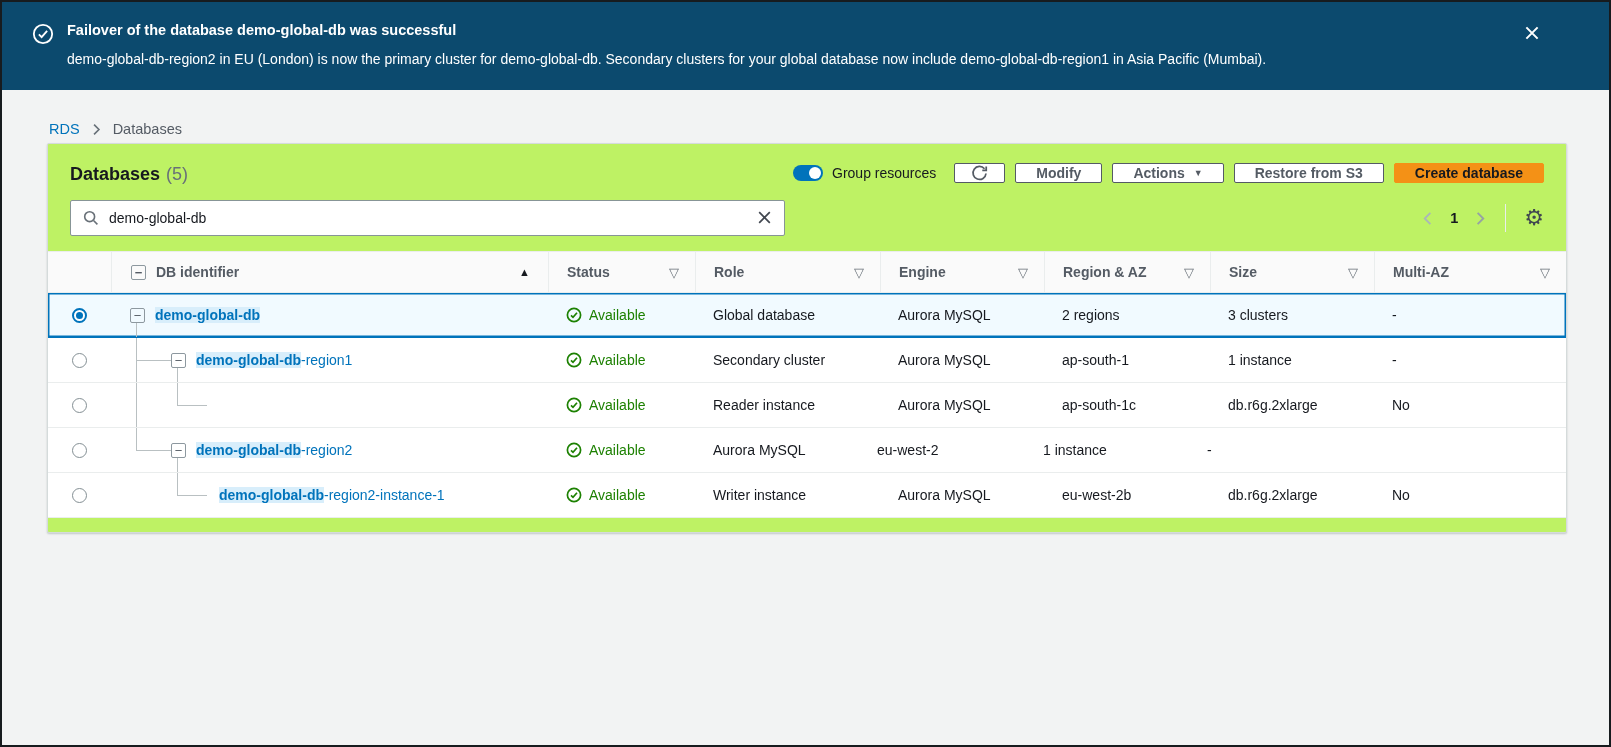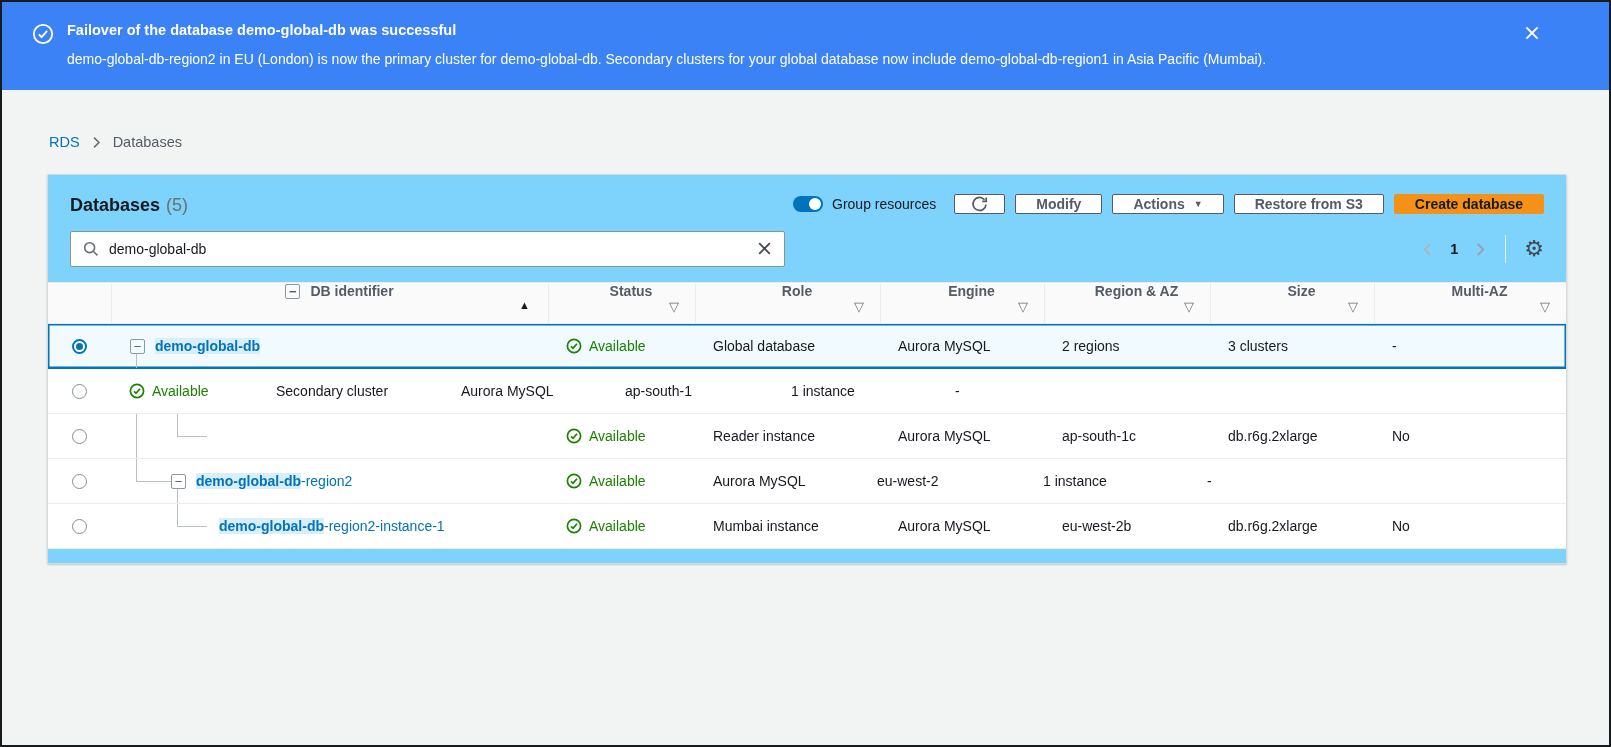--- a/index.html
+++ b/index.html
@@ -7,43 +7,43 @@
   body {
     font-family:"Liberation Sans","DejaVu Sans",sans-serif;
     font-size:14px; color:#16191f;
     background:#f2f3f3;
     border:2px solid #171b1e;
     overflow:hidden;
   }
 
   
   .flashbar{
-    height:88px; background:#3b82f6; color:#fff;
+    height:88px; background:#0c4a6e; color:#fff;
     display:flex; align-items:flex-start;
     padding:20px 70px 0 30px; position:relative;
   }
   .flash-icon{ width:22px; height:22px; margin-top:1px; flex:none; }
   .flash-body{ margin-left:13px; }
   .flash-title{ font-weight:bold; font-size:14.5px; }
   .flash-msg{ margin-top:13px; font-size:14px; }
   .flash-close{
     position:absolute; right:66px; top:20px;
     background:none; border:none; cursor:pointer;
     width:22px; height:22px; display:flex; align-items:center; justify-content:center;
   }
 
   
-  .breadcrumb{ padding:44px 0 0 47px; display:flex; align-items:center; gap:10px; font-size:14.5px;}
+  .breadcrumb{ padding:31px 0 0 47px; display:flex; align-items:center; gap:10px; font-size:14.5px;}
   .crumb-link{ color:#0073bb; text-decoration:none; cursor:pointer; }
   .crumb-current{ color:#545b64; }
   .crumb-sep{ display:flex; align-items:center; }
 
   
   .panel{
-    margin:24px 45px 0 45px; width:1520px; background:#7dd3fc;
+    margin:6px 45px 0 45px; width:1520px; background:#bef264;
     border:1px solid #d5dbdb; border-radius:2px;
     box-shadow:0 1px 2px rgba(0,28,36,.2);
   }
   .panel-header{ padding:17px 22px 0 22px; display:flex; align-items:center; justify-content:space-between; }
   .panel-title{ font-size:18px; font-weight:bold; color:#16191f; }
   .panel-count{ font-size:18px; font-weight:normal; color:#687078; }
 
   .toolbar{ display:flex; align-items:center; gap:10px; }
   .toggle-wrap{ display:flex; align-items:center; gap:9px; margin-right:8px; cursor:pointer; }
   .toggle{ width:30px; height:16px; border-radius:8px; background:#0073bb; position:relative; }
@@ -72,21 +72,21 @@
   .page-btn{ background:none; border:none; cursor:pointer; display:flex; align-items:center; }
   .page-num{ font-weight:bold; font-size:14.5px; color:#16191f; background:none; border:none; cursor:pointer; }
   .pag-divider{ width:1px; height:28px; background:#eaeded; margin:0 4px; }
   .gear{ background:none; border:none; cursor:pointer; font-size:22px; color:#414750; line-height:1; }
 
   
   .table{ margin-top:15px; padding-bottom:14px; }
   .tr{ display:flex; align-items:stretch; height:45px; border-bottom:1px solid #eaeded; background:#fff; }
   .thead{ height:42px; background:#fafafa; border-top:1px solid #eaeded; }
   .th{ display:flex; align-items:center; font-weight:bold; color:#545b64; padding-left:18px; }
-  .thead > .th + .th{ border-left:1px solid #eaeded;flex-direction:column; }
+  .thead > .th + .th{ border-left:1px solid #eaeded; }
   .td{ display:flex; align-items:center; padding-left:18px; }
 
   .c-sel{ width:63px; padding-left:0; justify-content:center; flex:none; }
   .c-id{ width:437px; padding-left:0; flex:none; position:relative; }
   .c-status{ width:147px; flex:none; }
   .c-role{ width:185px; flex:none; }
   .c-engine{ width:164px; flex:none; }
   .c-region{ width:166px; flex:none; }
   .c-size{ width:164px; flex:none; }
   .c-maz{ flex:1; }
@@ -298,20 +298,29 @@
         </div>
       <div class="td c-maz">
           <span class="cell-text">-</span>
         </div>
     </div>
 
     <div class="tr">
       <div class="td c-sel">
           <span class="radio"></span>
         </div>
+      <div class="td c-id">
+        <span class="tl v" style="left:25px; top:0; bottom:0;"></span>
+        <span class="tl h" style="left:25px; top:22px; width:35px;"></span>
+        <span class="tl v" style="left:66px; top:30px; bottom:0;"></span>
+        <span class="id-inner lv1">
+          <span class="expander"></span>
+          <a class="db-link"><span class="db-match">demo-global-db</span><span>-region1</span></a>
+        </span>
+      </div>
       <div class="td c-status">
           <span class="status-ok">
             <svg viewBox="0 0 16 16" width="16" height="16">
               <circle cx="8" cy="8" r="6.6" fill="none" stroke="#1d8102" stroke-width="1.7"></circle>
               <path d="M5 8.3l2 2 4-4.6" fill="none" stroke="#1d8102" stroke-width="1.7"></path>
             </svg>
             <span>Available</span>
           </span>
         </div>
       <div class="td c-role">
@@ -416,21 +425,21 @@
       <div class="td c-status">
           <span class="status-ok">
             <svg viewBox="0 0 16 16" width="16" height="16">
               <circle cx="8" cy="8" r="6.6" fill="none" stroke="#1d8102" stroke-width="1.7"></circle>
               <path d="M5 8.3l2 2 4-4.6" fill="none" stroke="#1d8102" stroke-width="1.7"></path>
             </svg>
             <span>Available</span>
           </span>
         </div>
       <div class="td c-role">
-          <span class="cell-text">Mumbai instance</span>
+          <span class="cell-text">Writer instance</span>
         </div>
       <div class="td c-engine">
           <span class="cell-text">Aurora MySQL</span>
         </div>
       <div class="td c-region">
           <span class="cell-text">eu-west-2b</span>
         </div>
       <div class="td c-size">
           <span class="cell-text">db.r6g.2xlarge</span>
         </div>

